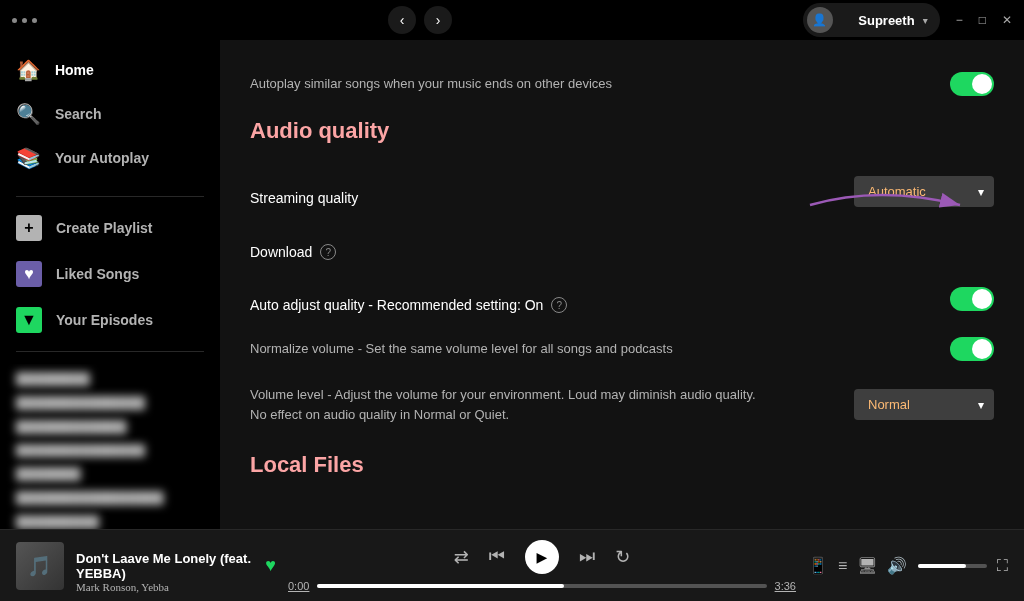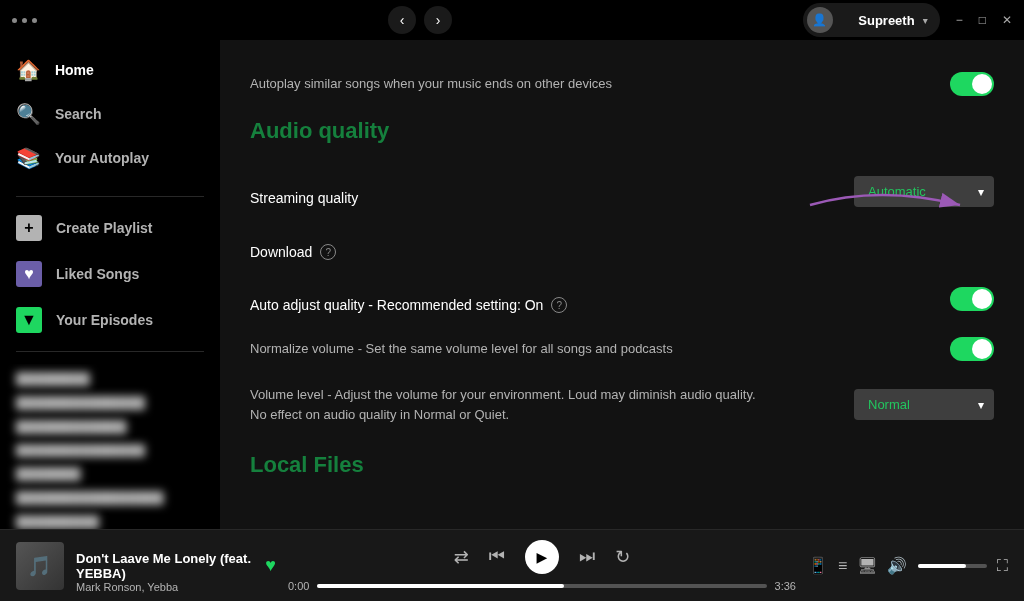--- a/index.html
+++ b/index.html
@@ -126,21 +126,21 @@
       position: relative;
     }
     .content::-webkit-scrollbar { width: 6px; }
     .content::-webkit-scrollbar-track { background: #121212; }
     .content::-webkit-scrollbar-thumb { background: #555; border-radius: 3px; }
 
     .section-title {
       font-size: 22px;
       font-weight: 700;
       margin-bottom: 20px;
-      color: #15803d;
+      color: #fca5a5;
     }
 
     .setting-row {
       display: flex;
       align-items: center;
       justify-content: space-between;
       padding: 12px 0;
       border-bottom: none;
     }
     .setting-label {
@@ -174,21 +174,21 @@
       background: #fff;
       border-radius: 50%;
       top: 2px;
     }
     .toggle.on .toggle-knob { right: 2px; }
     .toggle.off .toggle-knob { left: 2px; }
 
     .select-dropdown {
       background: #3e3e3e;
       border: none;
-      color: #22c55e;
+      color: #fdba74;
       padding: 8px 28px 8px 14px;
       border-radius: 4px;
       font-size: 13px;
       cursor: pointer;
       appearance: none;
       -webkit-appearance: none;
       min-width: 140px;
       position: relative;
     }
     .select-wrapper {
@@ -252,21 +252,21 @@
       flex-shrink: 0;
     }
     .track-thumb-inner {
       width: 100%; height: 100%;
       background: linear-gradient(135deg, #555 0%, #333 100%);
       display: flex; align-items: center; justify-content: center;
       font-size: 20px;
     }
     .track-text { flex: 1; }
     .track-title { font-size: 13px; font-weight: 600; color: #fff; margin-top: 12px; }
-    .track-artist { font-size: 11px; color: #b3b3b3; }
+    .track-artist { font-size: 11px; color: #b3b3b3; font-family: Liberation Serif, serif; }
     .heart-btn { color: #1ed760; font-size: 18px; cursor: pointer; }
 
     .player-controls {
       flex: 1;
       display: flex;
       flex-direction: column;
       align-items: center;
       gap: 6px;
     }
     .controls-row {
@@ -277,21 +277,21 @@
     }
     .play-btn {
       width: 34px; height: 34px; background: #fff; border-radius: 50%;
       display: flex; align-items: center; justify-content: center;
       font-size: 14px; color: #000; cursor: pointer; border: none;
     }
     .progress-bar-container {
       width: 100%;
       display: flex; align-items: center; gap: 8px;
     }
-    .time-text { font-size: 11px; color: #b3b3b3; flex-shrink: 0; }
+    .time-text { font-size: 11px; color: #b3b3b3; flex-shrink: 0; text-decoration: underline; }
     .progress-bar {
       flex: 1; height: 4px; background: #535353; border-radius: 2px; position: relative;
     }
     .progress-fill {
       height: 100%; background: #fff; border-radius: 2px;
       width: 55%;
     }
 
     .player-right {
       width: 200px; display: flex; align-items: center; gap: 10px; justify-content: flex-end;

